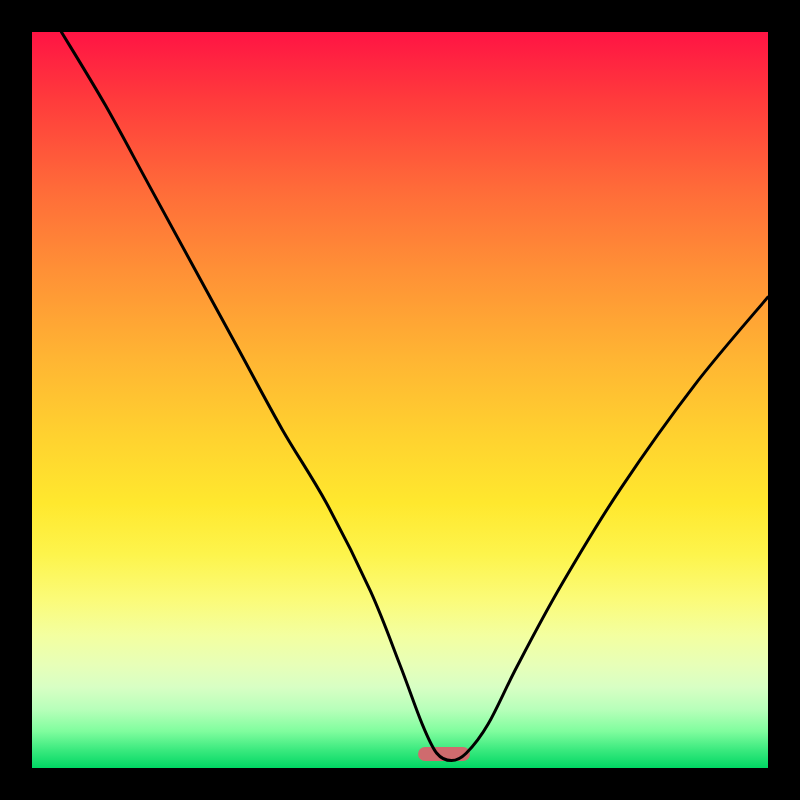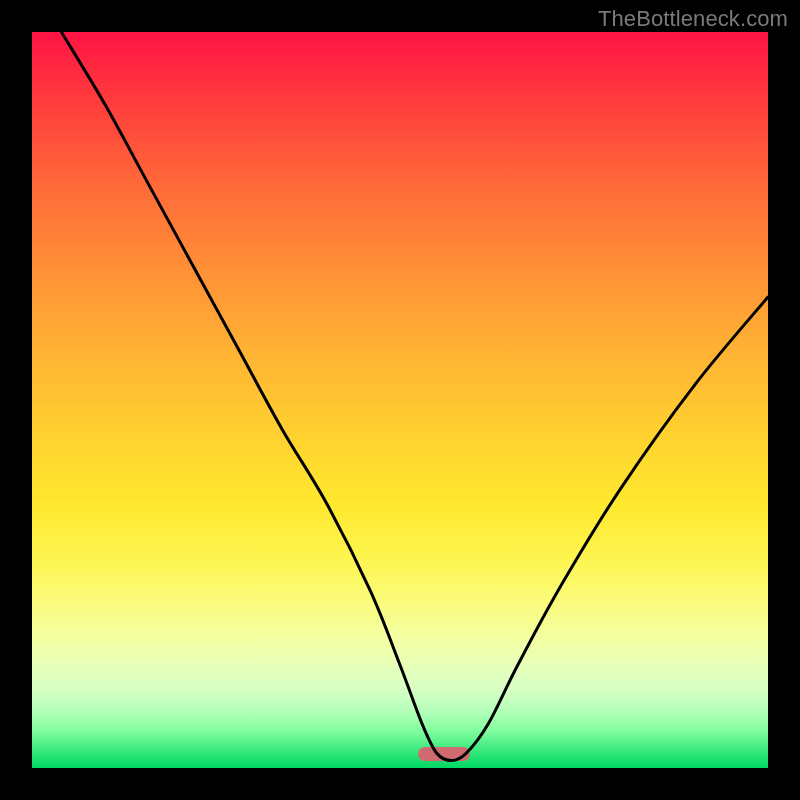--- a/index.html
+++ b/index.html
@@ -71,21 +71,20 @@
   .marker {
     position: absolute;
     background: #cf6b6e;
     border-radius: 999px;
   }
 </style>
 </head>
 <body>
 <div class="container">
 
-  <div class="watermark">TheBottleneck.com</div>
 
   <div class="plot-area">
     <div class="gradient-bg"></div>
 
     <div id="marker" class="marker" style="left: 386.16px; top: 714.64px; width: 52px; height: 14px;"></div>
 
     <svg class="curve" viewBox="0 0 736 736" preserveAspectRatio="none">
       <path id="curve-path" fill="none" stroke="#000" stroke-width="3" stroke-linejoin="round" stroke-linecap="round" d="M 29.4 0.0 C 36.8 12.3, 58.9 47.8, 73.6 73.6 C 88.3 99.4, 103.0 127.6, 117.8 154.6 C 132.5 181.5, 147.2 208.5, 161.9 235.5 C 176.6 262.5, 191.4 289.5, 206.1 316.5 C 220.8 343.5, 235.5 371.7, 250.2 397.4 C 265.0 423.2, 279.7 444.1, 294.4 471.0 C 309.1 498.0, 326.3 532.4, 338.6 559.4 C 350.8 586.3, 359.4 610.9, 368.0 633.0 C 376.6 655.0, 383.9 677.1, 390.1 691.8 C 396.2 706.6, 399.9 715.1, 404.8 721.3 C 409.7 727.4, 414.6 728.6, 419.5 728.6 C 424.4 728.6, 428.1 727.4, 434.2 721.3 C 440.4 715.1, 447.7 706.6, 456.3 691.8 C 464.9 677.1, 473.5 656.3, 485.8 633.0 C 498.0 609.7, 512.7 581.4, 529.9 552.0 C 547.1 522.6, 566.7 489.4, 588.8 456.3 C 610.9 423.2, 637.9 385.2, 662.4 353.3 C 686.9 321.4, 723.7 279.7, 736.0 265.0"></path>
     </svg>
   </div>

